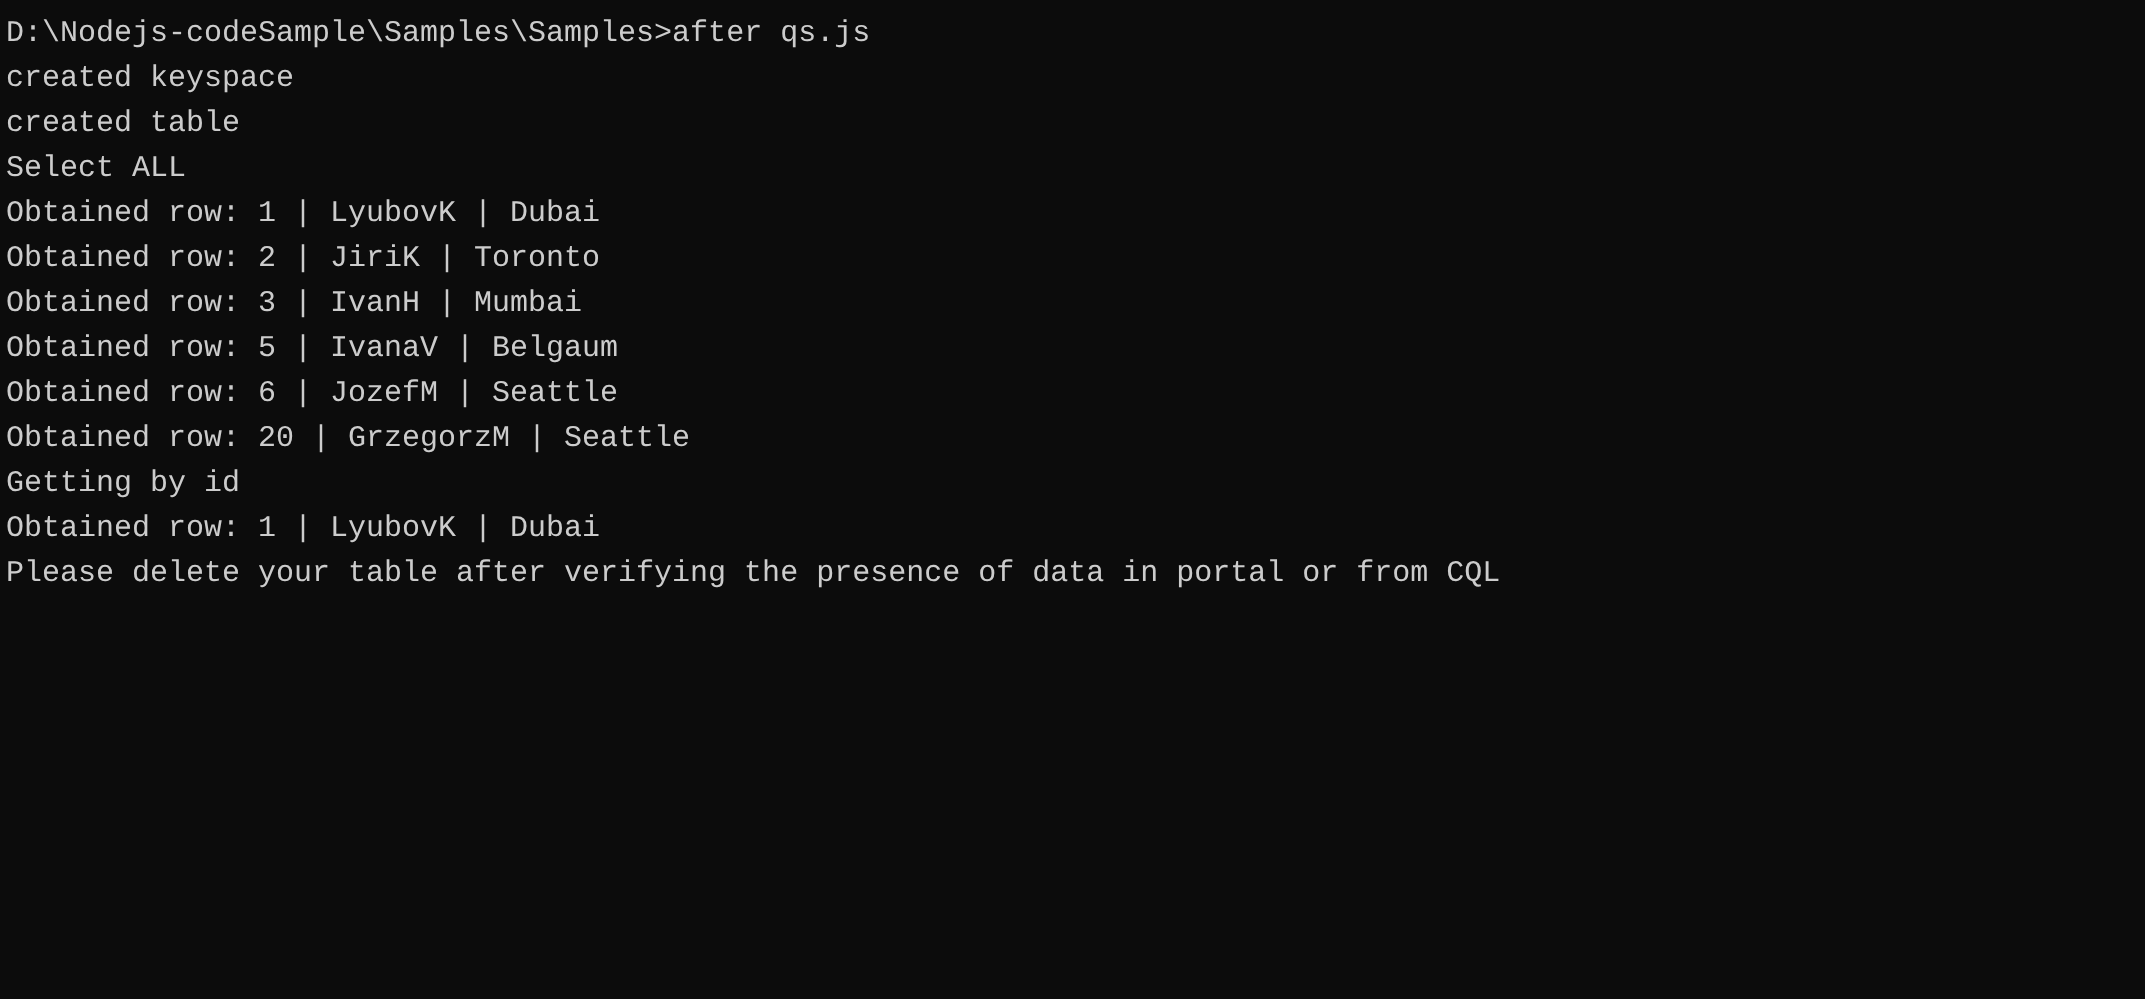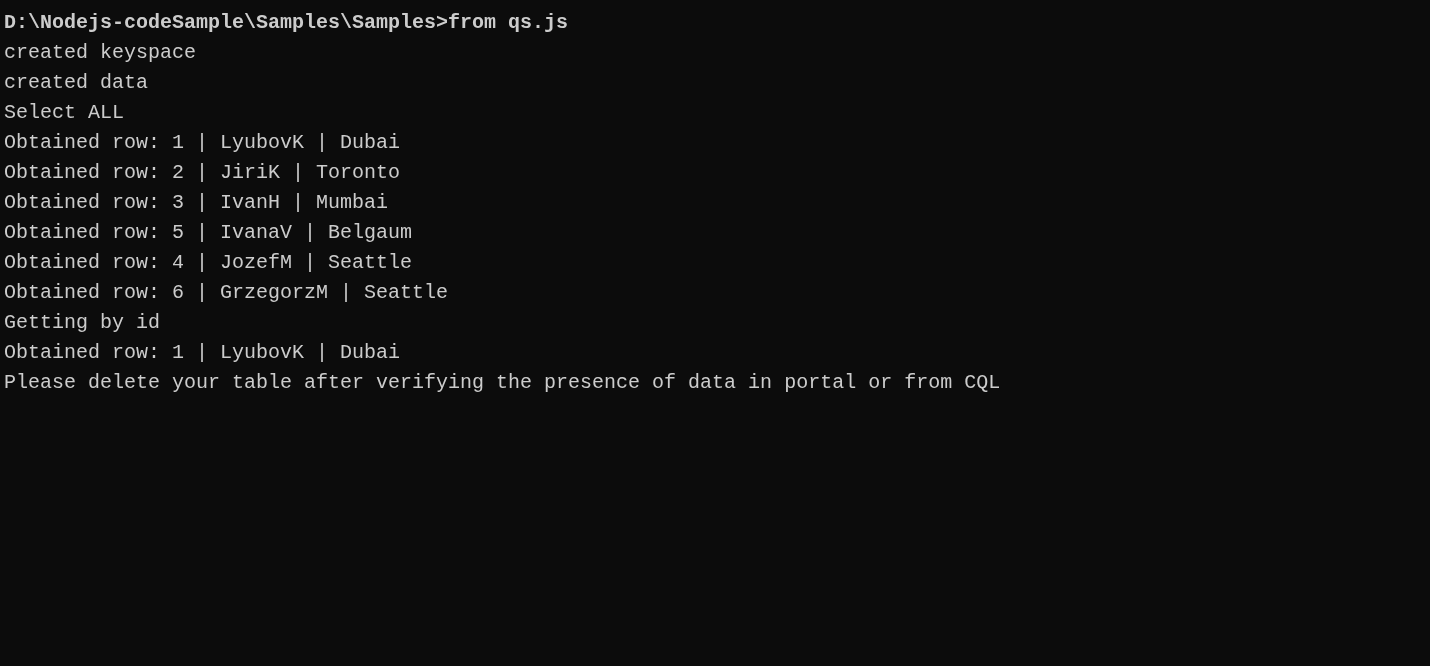--- a/index.html
+++ b/index.html
@@ -17,33 +17,32 @@
       width: 1430px;
       height: 666px;
       overflow: hidden;
     }
     .terminal-line {
       white-space: pre;
       padding: 0 4px;
     }
     .prompt-line {
       display: inline;
-      font-weight: bold;
     }
   </style>
 </head>
 <body>
 
-<div class="terminal-line"><span class="prompt-line">D:\Nodejs-codeSample\Samples\Samples&gt;</span><span class="prompt-line">from qs.js</span></div>
+<div class="terminal-line"><span class="prompt-line">D:\Nodejs-codeSample\Samples\Samples&gt;</span><span class="prompt-line">after qs.js</span></div>
 <div class="terminal-line">created keyspace</div>
-<div class="terminal-line">created data</div>
+<div class="terminal-line">created table</div>
 <div class="terminal-line">Select ALL</div>
 <div id="rows-container">
     <div class="terminal-line">Obtained row: 1 | LyubovK | Dubai</div>
     <div class="terminal-line">Obtained row: 2 | JiriK | Toronto</div>
     <div class="terminal-line">Obtained row: 3 | IvanH | Mumbai</div>
     <div class="terminal-line">Obtained row: 5 | IvanaV | Belgaum</div>
-    <div class="terminal-line">Obtained row: 4 | JozefM | Seattle</div>
-    <div class="terminal-line">Obtained row: 6 | GrzegorzM | Seattle</div>
+    <div class="terminal-line">Obtained row: 6 | JozefM | Seattle</div>
+    <div class="terminal-line">Obtained row: 20 | GrzegorzM | Seattle</div>
   </div>
 <div class="terminal-line">Getting by id</div>
 <div class="terminal-line" id="by-id-row">Obtained row: 1 | LyubovK | Dubai</div>
 <div class="terminal-line">Please delete your table after verifying the presence of data in portal or from CQL</div>
 
 </body></html>

